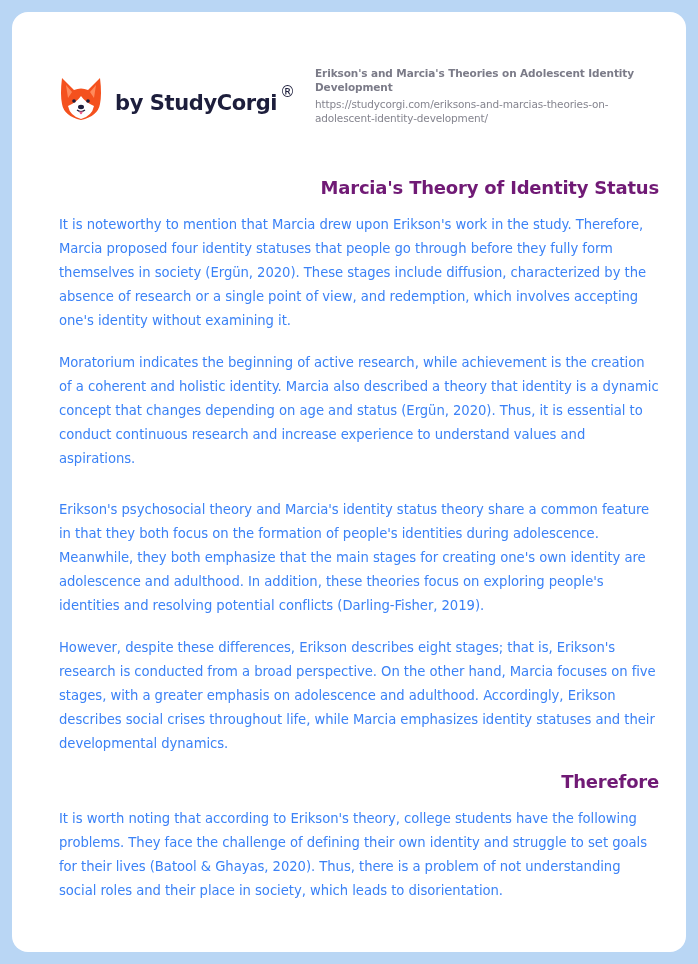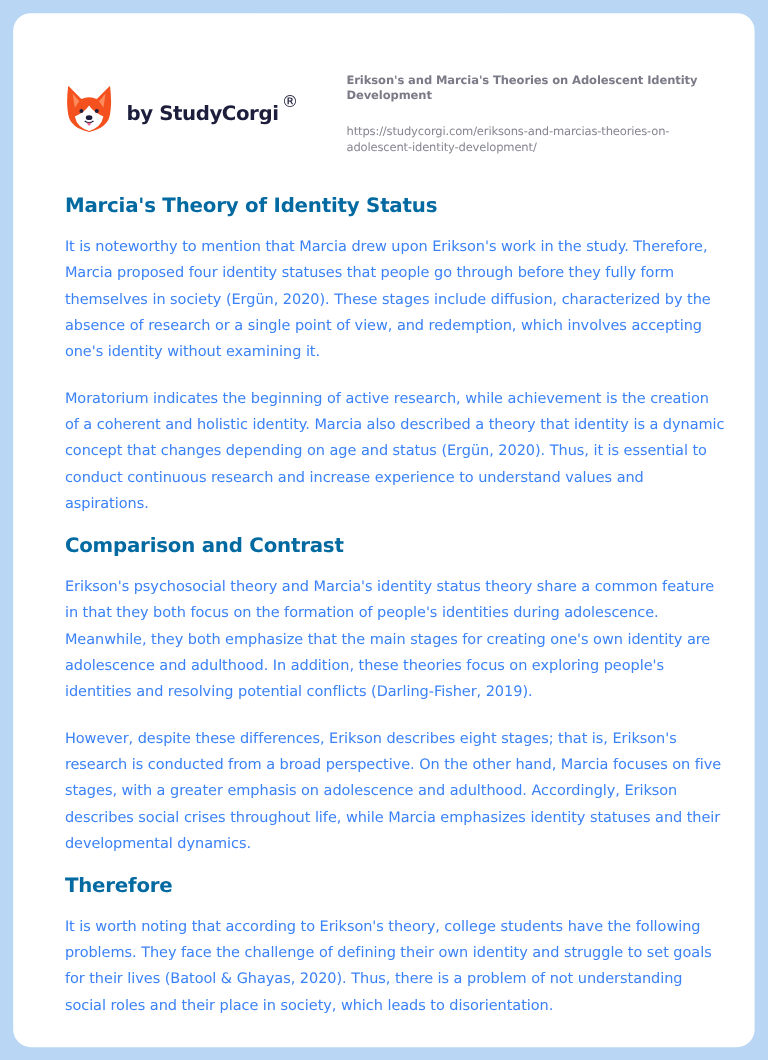--- a/index.html
+++ b/index.html
@@ -39,21 +39,21 @@
       align-items: center;
     }
     .logo svg {
       display: block;
     }
     .logo-text {
       margin-left: 13px;
       margin-top: 8px;
       font-family: "DejaVu Sans", sans-serif;
       font-weight: bold;
-      font-size: 18px;
+      font-size: 21px;
       letter-spacing: -0.4px;
       color: #1d1e3c;
       white-space: nowrap;
     }
     .logo-reg {
       font-family: "DejaVu Sans", sans-serif;
       font-size: 15px;
       color: #1d1e3c;
       margin-left: 3px;
       margin-top: -14px;
@@ -67,41 +67,42 @@
     }
     .doc-title {
       font-family: "DejaVu Sans", sans-serif;
       font-weight: bold;
       font-size: 10.5px;
       line-height: 14px;
       color: #7b7b88;
       letter-spacing: -0.1px;
     }
     .doc-url {
-      margin-top: 20px;
+      margin-top: 4px;
       font-family: "DejaVu Sans", sans-serif;
       font-size: 10.5px;
       line-height: 13.5px;
       color: #85858f;
       letter-spacing: -0.15px;
     }
     .content {
       position: absolute;
       left: 47px;
       top: 164px;
       width: 600px;
     }
     h2 {
       margin: 0;
       font-family: "DejaVu Sans", sans-serif;
       font-weight: bold;
       font-size: 18px;
       line-height: 24px;
-      color: #0369a1;
+      color: #701a75;
       letter-spacing: -0.2px;
+      text-align: right;
     }
     p {
       margin: 0;
       font-family: "DejaVu Sans", sans-serif;
       font-size: 13.2px;
       line-height: 24px;
       color: #3b82f6;
       letter-spacing: -0.05px;
     }
     .gap-h-p { height: 13px; }
@@ -151,21 +152,20 @@
       <h2>Marcia's Theory of Identity Status</h2>
       <div class="gap-h-p"></div>
       <p>It is noteworthy to mention that Marcia drew upon Erikson's work in the study. Therefore, Marcia proposed four identity statuses that people go through before they fully form themselves in society (Ergün, 2020). These stages include diffusion, characterized by the absence of research or a single point of view, and redemption, which involves accepting one's identity without examining it.</p>
       <div class="gap-p-p"></div>
       <p>Moratorium indicates the beginning of active research, while achievement is the creation of a coherent and holistic identity. Marcia also described a theory that identity is a dynamic concept that changes depending on age and status (Ergün, 2020). Thus, it is essential to conduct continuous research and increase experience to understand values and aspirations.</p>
     </section>
 
     <div class="gap-p-h"></div>
 
     <section>
-      <h2>Comparison and Contrast</h2>
       <div class="gap-h-p"></div>
       <p>Erikson's psychosocial theory and Marcia's identity status theory share a common feature in that they both focus on the formation of people's identities during adolescence. Meanwhile, they both emphasize that the main stages for creating one's own identity are adolescence and adulthood. In addition, these theories focus on exploring people's identities and resolving potential conflicts (Darling-Fisher, 2019).</p>
       <div class="gap-p-p"></div>
       <p>However, despite these differences, Erikson describes eight stages; that is, Erikson's research is conducted from a broad perspective. On the other hand, Marcia focuses on five stages, with a greater emphasis on adolescence and adulthood. Accordingly, Erikson describes social crises throughout life, while Marcia emphasizes identity statuses and their developmental dynamics.</p>
     </section>
 
     <div class="gap-p-h"></div>
 
     <section>
       <h2>Therefore</h2>

